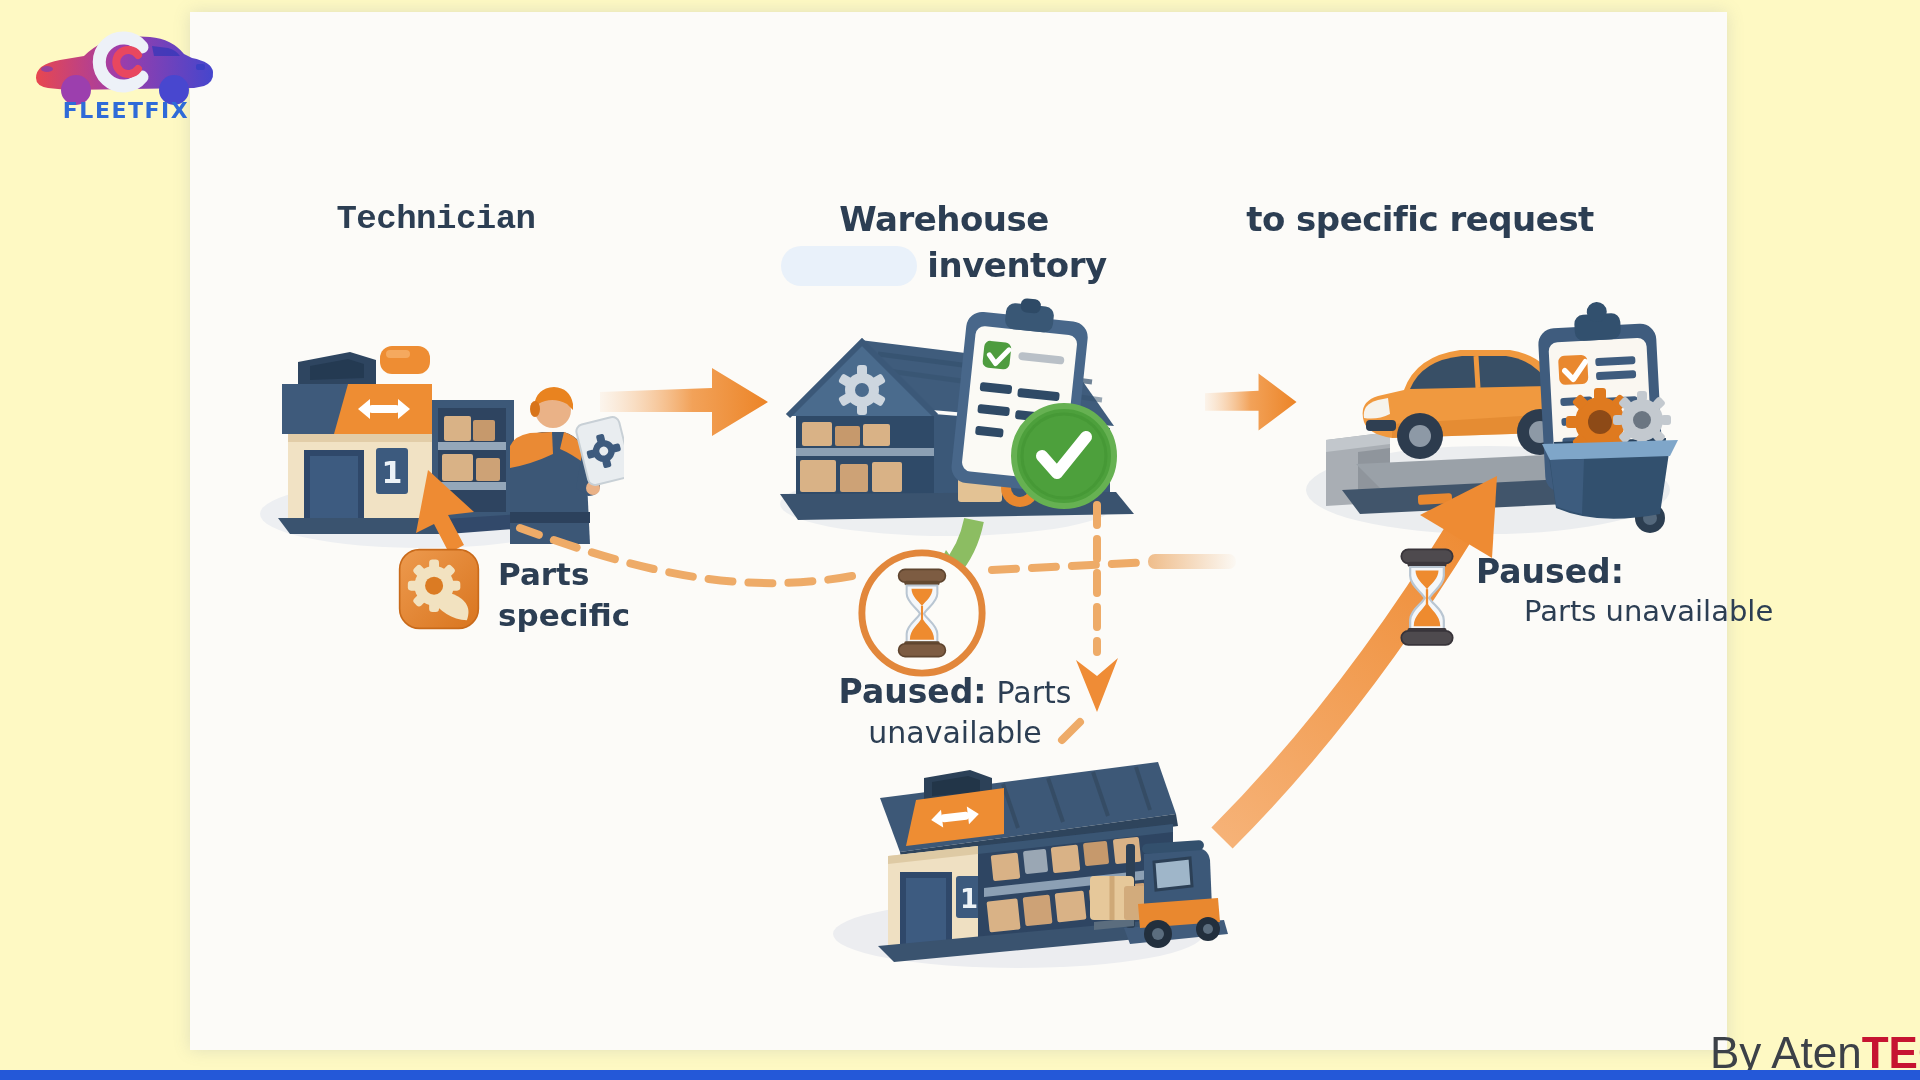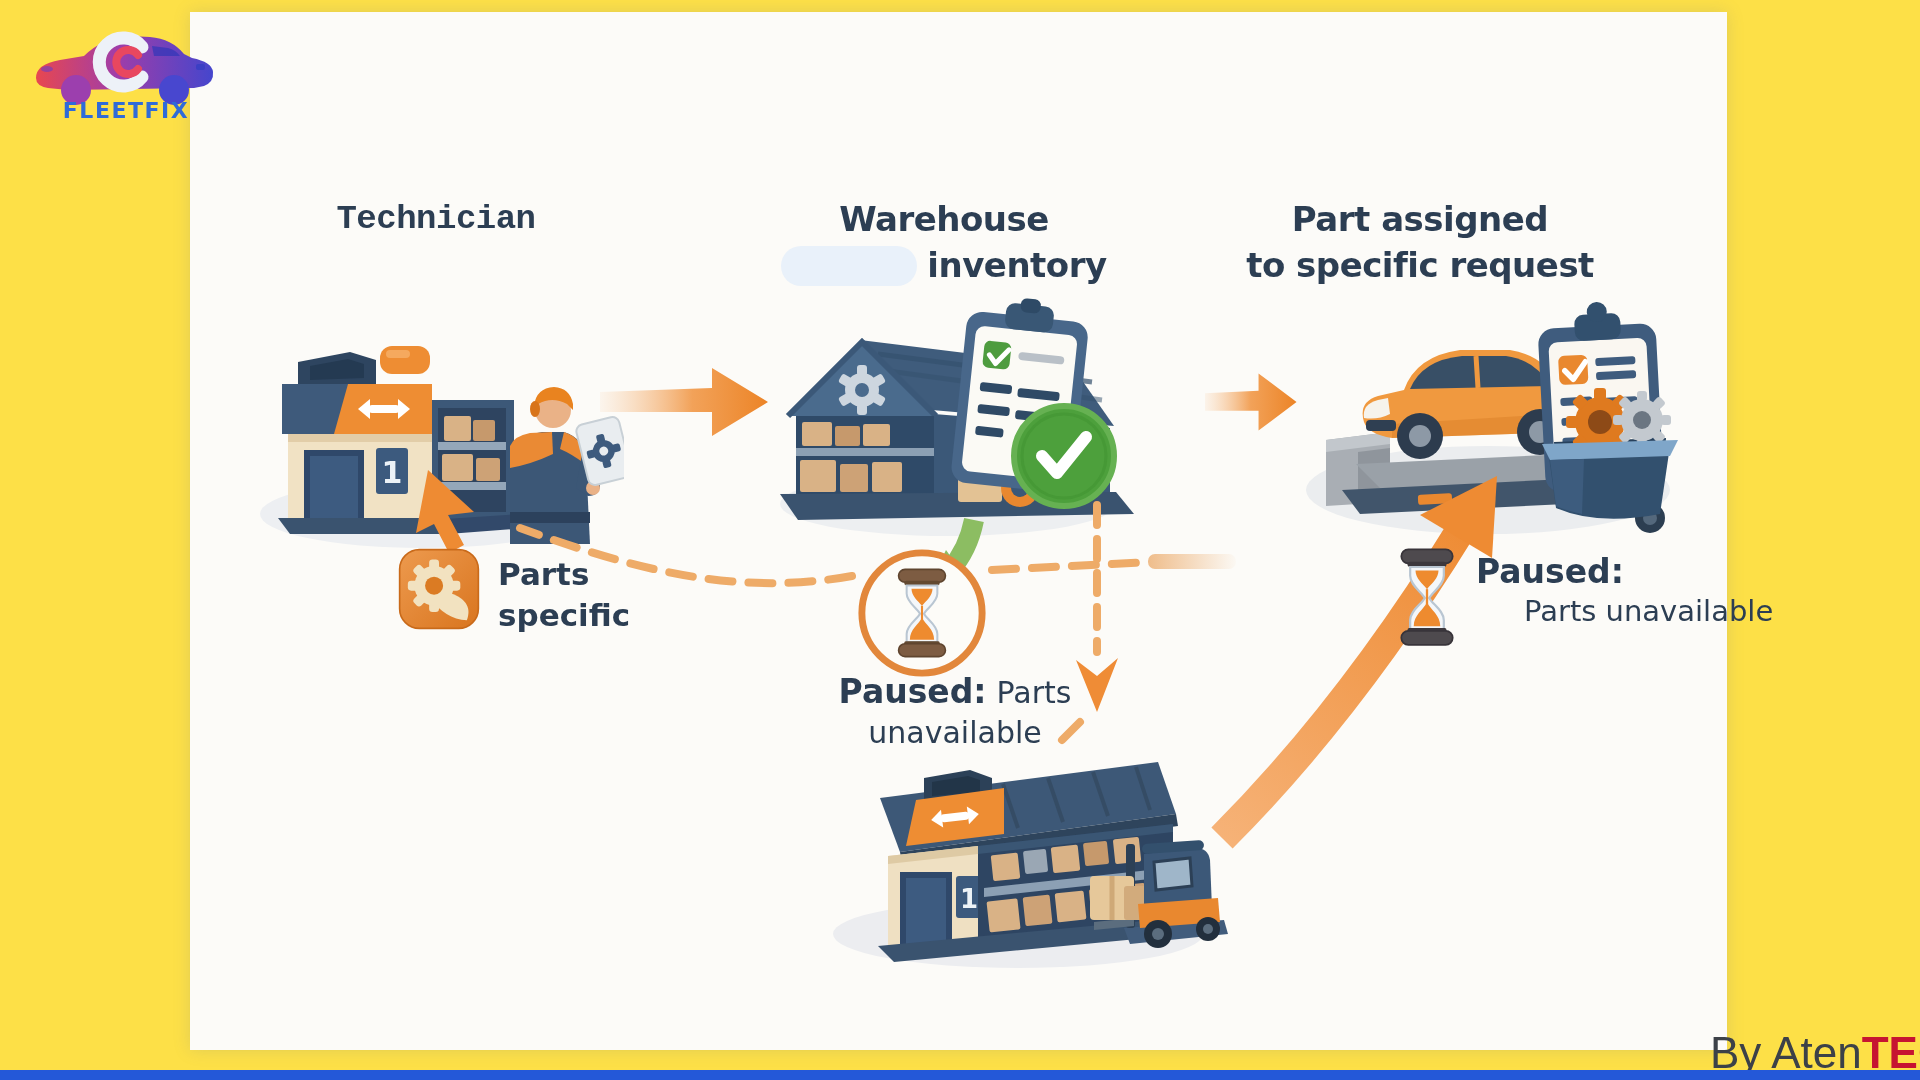--- a/index.html
+++ b/index.html
@@ -1,16 +1,16 @@
 <!DOCTYPE html>
 <html><head>
 <meta charset="utf-8">
 <style>
   html,body{margin:0;padding:0;background:#e9eef7;}
-  .stage{position:relative;width:1920px;height:1080px;background:#fde047;overflow:hidden;
+  .stage{position:relative;width:1920px;height:1080px;background:#fef9c3;overflow:hidden;
          font-family:"DejaVu Sans","Liberation Sans",sans-serif;color:#2c3e53;}
   .card{position:absolute;left:190px;top:12px;width:1537px;height:1038px;background:#fcfbf8;
         box-shadow:0 0 16px rgba(90,110,150,.18);}
   .bottom-bar{position:absolute;left:0;bottom:0;width:1920px;height:10px;background:#2458d8;z-index:9;}
   .logo{position:absolute;left:26px;top:14px;width:200px;height:112px;z-index:8;}
   .step-title{position:absolute;top:196px;width:372px;text-align:center;font-weight:bold;
               font-size:34px;line-height:46px;letter-spacing:-0.5px;color:#2c3e53;z-index:6;}
   .t1{left:250px;font-family:Liberation Mono, monospace;} .t2{left:758px;} .t3{left:1234px;}
   .redacted-pill{display:inline-block;width:136px;height:40px;background:#e9f1fa;border-radius:21px;
                  vertical-align:middle;margin-right:10px;transform:translateY(-2px);}
@@ -71,21 +71,20 @@
   </svg>
 
   <div class="step-title t1">
     <div>Technician</div>
   </div>
   <div class="step-title t2">
     <div>Warehouse</div>
     <div><span class="redacted-pill"></span><span>inventory</span></div>
   </div>
   <div class="step-title t3">
-    <div>Part assigned</div>
     <div>to specific request</div>
   </div>
 
   <svg class="ill ill1" viewBox="0 0 372 262">
     <ellipse cx="170" cy="222" rx="162" ry="34" fill="#edeff2"></ellipse>
     <g>
       <rect x="178" y="108" width="84" height="120" fill="#3c5878"></rect>
       <rect x="186" y="116" width="68" height="104" fill="#2e4460"></rect>
       <rect x="186" y="150" width="68" height="8" fill="#94a7ba"></rect>
       <rect x="186" y="190" width="68" height="8" fill="#94a7ba"></rect>

